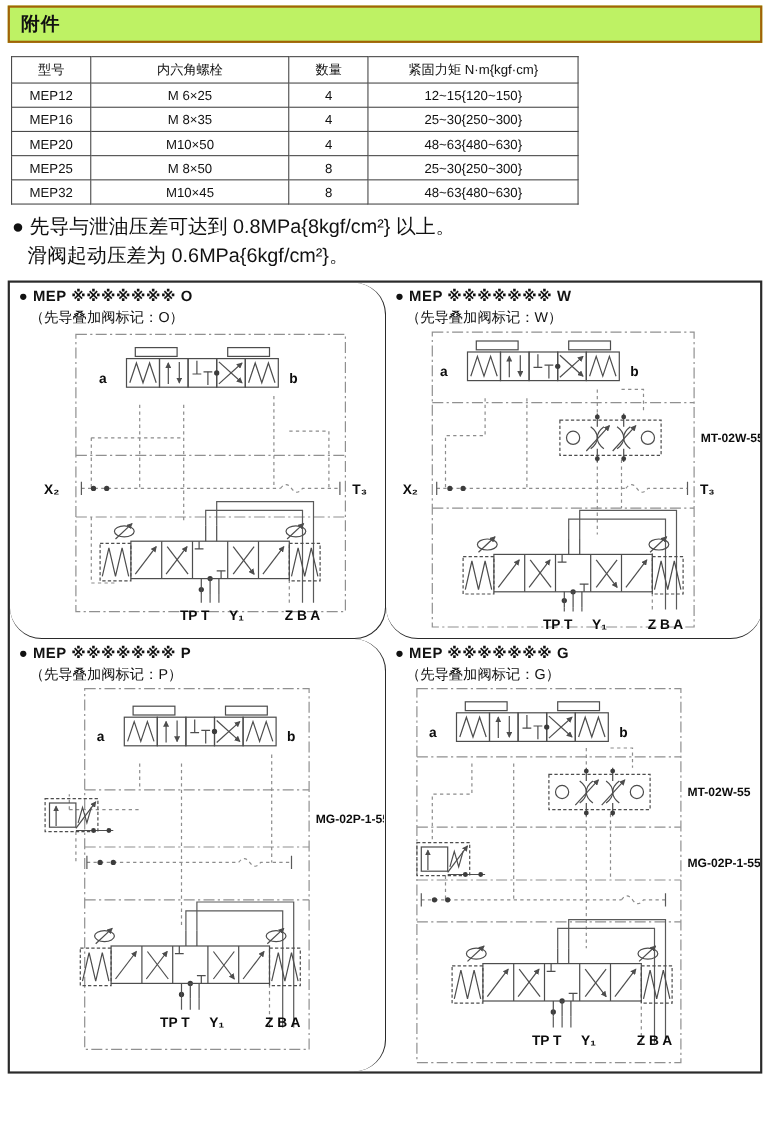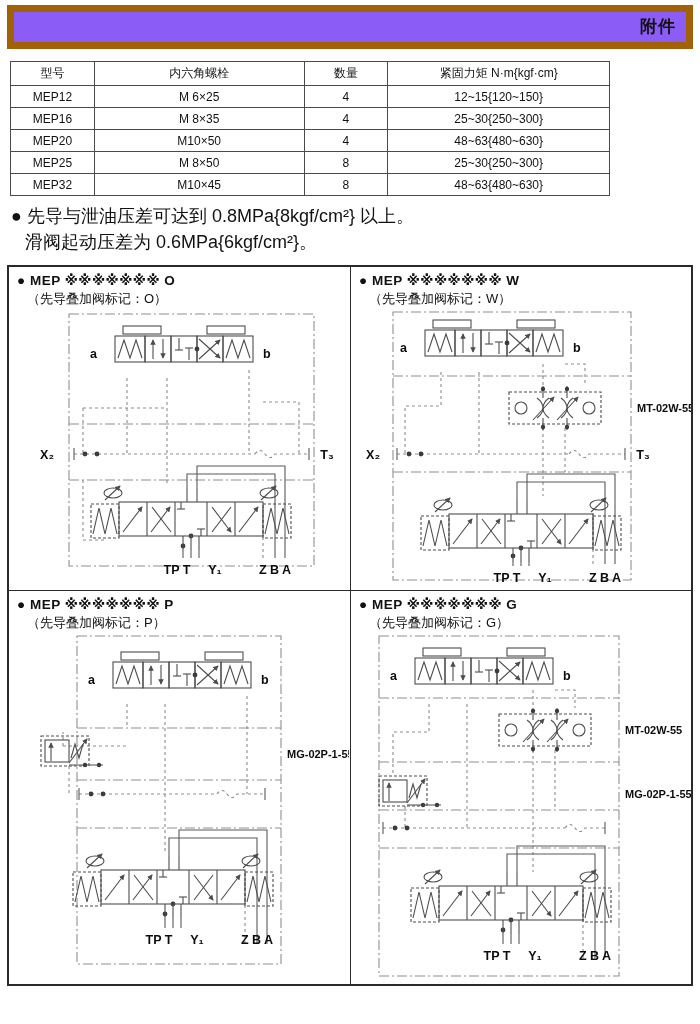--- a/index.html
+++ b/index.html
@@ -1,30 +1,30 @@
 <!DOCTYPE html>
 <html><head>
 <meta charset="utf-8">
 <style>
   html,body{margin:0;padding:0;background:#fff;}
   body{width:700px;height:1024px;font-family:"Liberation Sans","DejaVu Sans",sans-serif;color:#111;overflow:hidden;}
   .page{padding:5px 7px 0 7px;}
-  .sec-header{border:7px solid #a16207;background:#8b5cf6;font-weight:bold;font-size:17px;
-    padding:3px 10px 4px 10px;letter-spacing:1px;margin:0 0 8px 0;text-align:right;}
+  .sec-header{border:2px solid #a16207;background:#bef264;font-weight:bold;font-size:17px;
+    padding:3px 10px 4px 10px;letter-spacing:1px;margin:0 0 8px 0;}
   
-  table.acc{border-collapse:collapse;width:600px;margin:12px 0 4px 3px;font-size:12px;}
+  table.acc{border-collapse:collapse;width:516px;margin:12px 0 4px 3px;font-size:12px;}
   table.acc th,table.acc td{border:1px solid #4a4a4a;text-align:center;padding:3px 4px;height:15px;font-weight:normal;}
   table.acc th{font-size:12px;}
   .c1{width:14%}.c2{width:35%}.c3{width:14%}.c4{width:37%}
   
   .usage-lines{font-size:18px;line-height:1.45;margin:7px 0 10px 4px;}
   .usage-line2{margin-left:14px;}
   
   .grid{border:2px solid #2a2a2a;display:grid;grid-template-columns:342px 342px;margin-top:2px;}
-  .cell{padding:5px 2px 0 8px;}
+  .cell{padding:5px 2px 0 8px;border-radius:29px;}
   .cell.br{border-right:1.5px solid #2a2a2a;}
   .cell.bb{border-bottom:1.5px solid #2a2a2a;}
   .dg-title{font-weight:bold;font-size:13.5px;letter-spacing:.5px;}
   .dg-sub{font-weight:normal;font-size:13px;margin:2px 0 0 10px;}
   
   svg.schem{stroke:#4d4d4d;stroke-width:1.1;fill:none;display:block;}
   svg.schem text{fill:#0c0c0c;stroke:none;font-family:"Liberation Sans","DejaVu Sans",sans-serif;
     font-size:12.5px;font-weight:bold;}
   svg.schem text.mod{font-size:11px;}
   .dsh{stroke-dasharray:3 3;stroke:#8c8c8c;}

